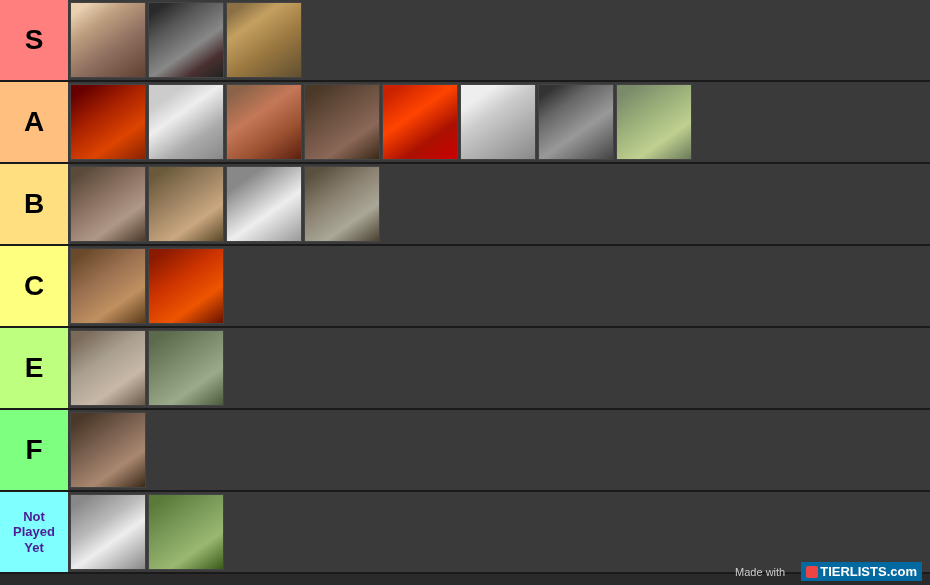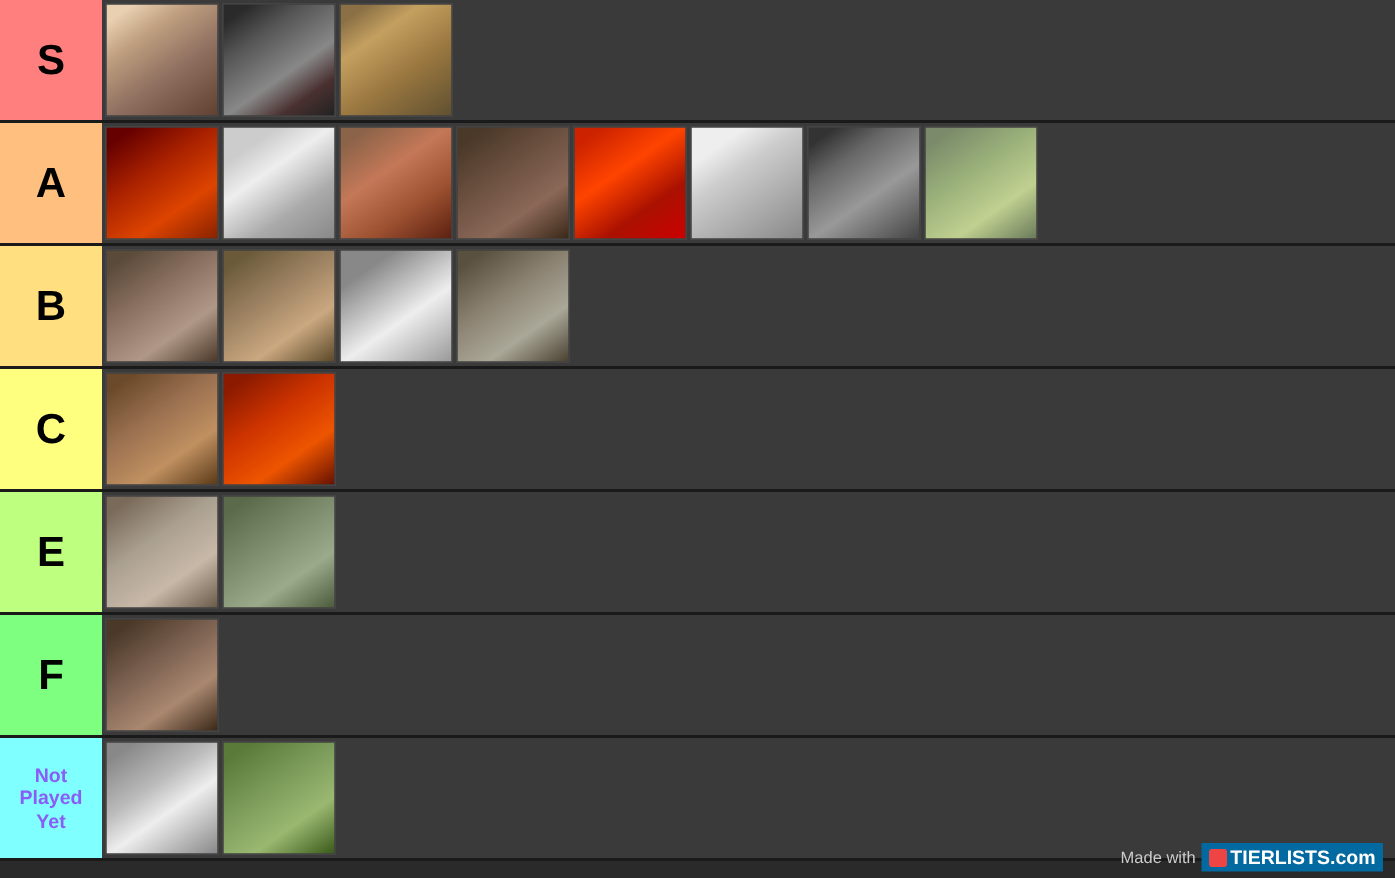--- a/index.html
+++ b/index.html
@@ -30,21 +30,21 @@
       font-size: 28px;
       font-weight: bold;
       color: #000;
       flex-shrink: 0;
     }
     .tier-label.not-played {
       font-size: 14px;
       font-weight: bold;
       text-align: center;
       line-height: 1.2;
-      color: #8b5cf6;
+      color: #4c1d95;
     }
     .tier-content {
       display: flex;
       flex-direction: row;
       flex-wrap: nowrap;
       background: #3a3a3a;
       flex: 1;
       align-items: center;
       padding: 2px;
       gap: 2px;
@@ -67,21 +67,21 @@
     .tier-f .tier-label { background: #7fff7f; }
     .tier-not-played .tier-label { background: #7fffff; }
 
     
     .watermark {
       position: absolute;
       bottom: 4px;
       right: 8px;
       display: flex;
       align-items: center;
-      gap: 4px;
+      gap: 16px;
       font-size: 12px;
       color: #ccc;
     }
     .watermark-text {
       color: #ccc;
       font-size: 11px;
     }
     .watermark-brand {
       color: #fff;
       font-weight: bold;

